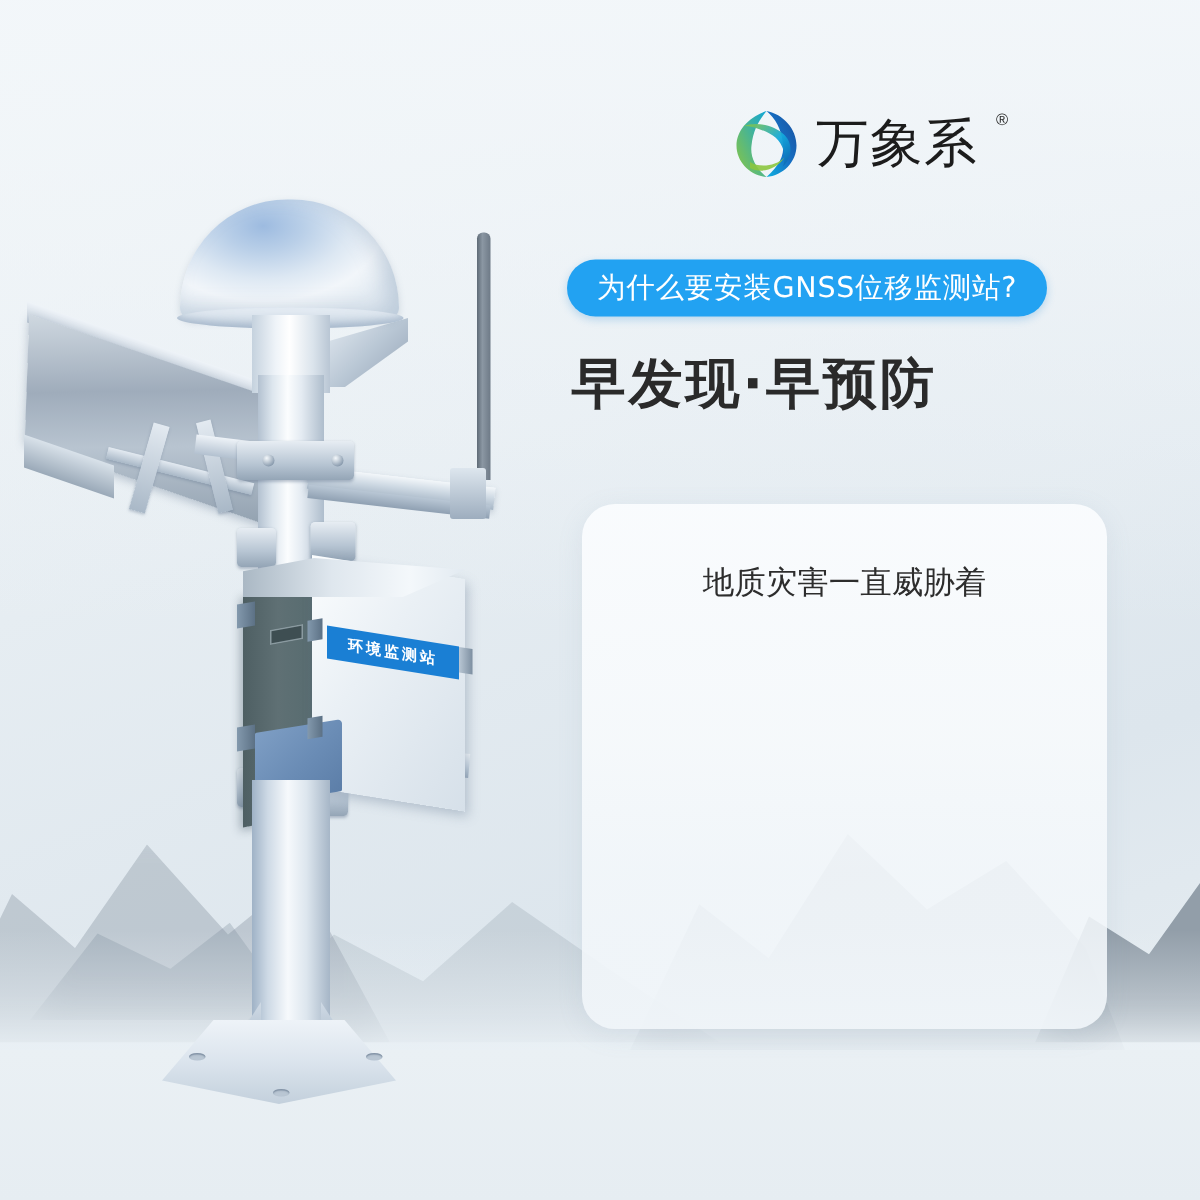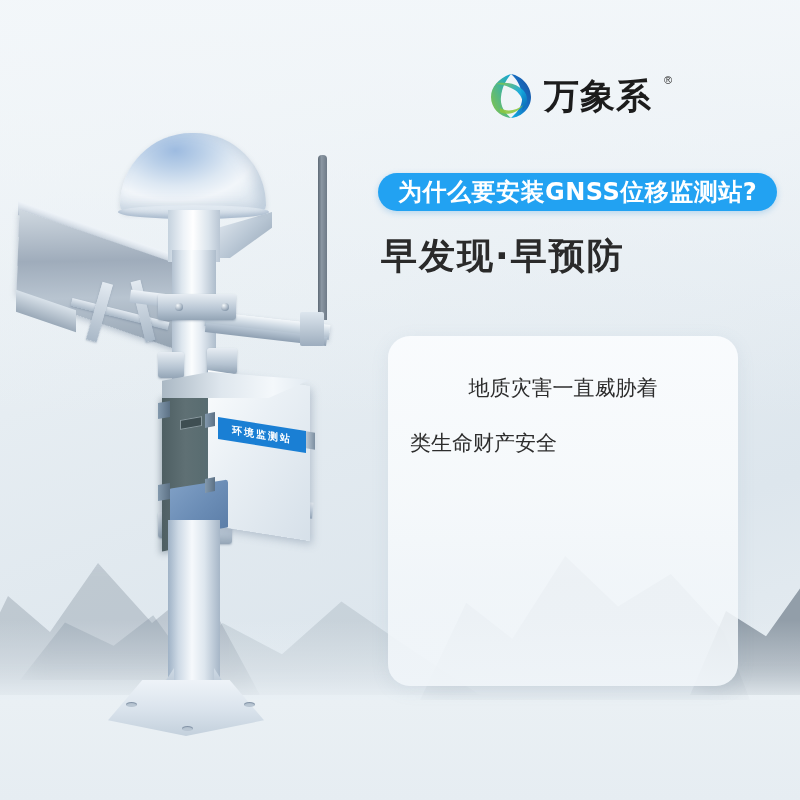--- a/index.html
+++ b/index.html
@@ -267,37 +267,37 @@
 
   
   #content { position:absolute; left:0; top:0; width:800px; height:800px; }
 
   .logo-row {
     position:absolute; left:488px; top:72px;
     display:flex; align-items:center; gap:10px;
   }
   .logo-mark { width:46px; height:48px; flex:none; }
   .logo-text {
-    font-size:35px; font-weight:700; color:#1c1c1c;
+    font-size:35px; font-weight:400; color:#1c1c1c;
     letter-spacing:1px; line-height:1; font-family:"DejaVu Sans", sans-serif;
   }
   .logo-reg {
     font-size:11px; color:#2b2b2b; align-self:flex-start;
     margin-left:2px; margin-top:2px;
   }
 
   .badge {
     position:absolute; left:378px; top:173px;
     height:38px; padding:0 20px;
     display:flex; align-items:center;
     background:#22a2f2; border-radius:19px;
     box-shadow:0 2px 6px rgba(40,140,215,.28);
   }
   .badge span {
-    color:#ffffff; font-size:24px; font-weight:700;
+    color:#ffffff; font-size:19px; font-weight:400;
     letter-spacing:.5px; white-space:nowrap;
     font-family:"DejaVu Sans", sans-serif;
   }
 
   .headline {
     position:absolute; left:381px; top:232px;
     font-size:36px; font-weight:700; color:#2a2a2a;
     letter-spacing:2px; white-space:nowrap;
     font-family:"DejaVu Sans", sans-serif;
   }
@@ -306,21 +306,21 @@
     position:absolute; left:388px; top:336px;
     width:350px; height:350px;
     border-radius:22px;
     background:linear-gradient(to bottom, rgba(250,252,254,.95) 0%, rgba(247,250,252,.92) 45%, rgba(244,248,251,.86) 70%, rgba(240,245,249,.92) 100%);
     box-shadow:0 4px 18px rgba(120,145,175,.12);
     padding:42px 22px 0 22px;
   }
   .panel p {
     font-size:21px; color:#2d2d2d; line-height:1.0;
     margin-bottom:34px; white-space:nowrap;
-    font-family:Liberation Serif, serif;
+    font-family:Liberation Sans, sans-serif;
   }
   .panel p.indent { text-indent:30px; }
   .panel p.center { text-align:center; }
 </style>
 </head>
 <body>
 
 <div id="stage">
 
   <div class="bg-layer">
@@ -430,17 +430,16 @@
     </div>
 
     <div class="badge">
       <span>为什么要安装GNSS位移监测站?</span>
     </div>
 
     <div class="headline">早发现·早预防</div>
 
     <div class="panel">
       <p class="center">地质灾害一直威胁着</p>
-      <p>类生命财产安全</p>
     </div>
 
   </div>
 </div>
 
 </body></html>

